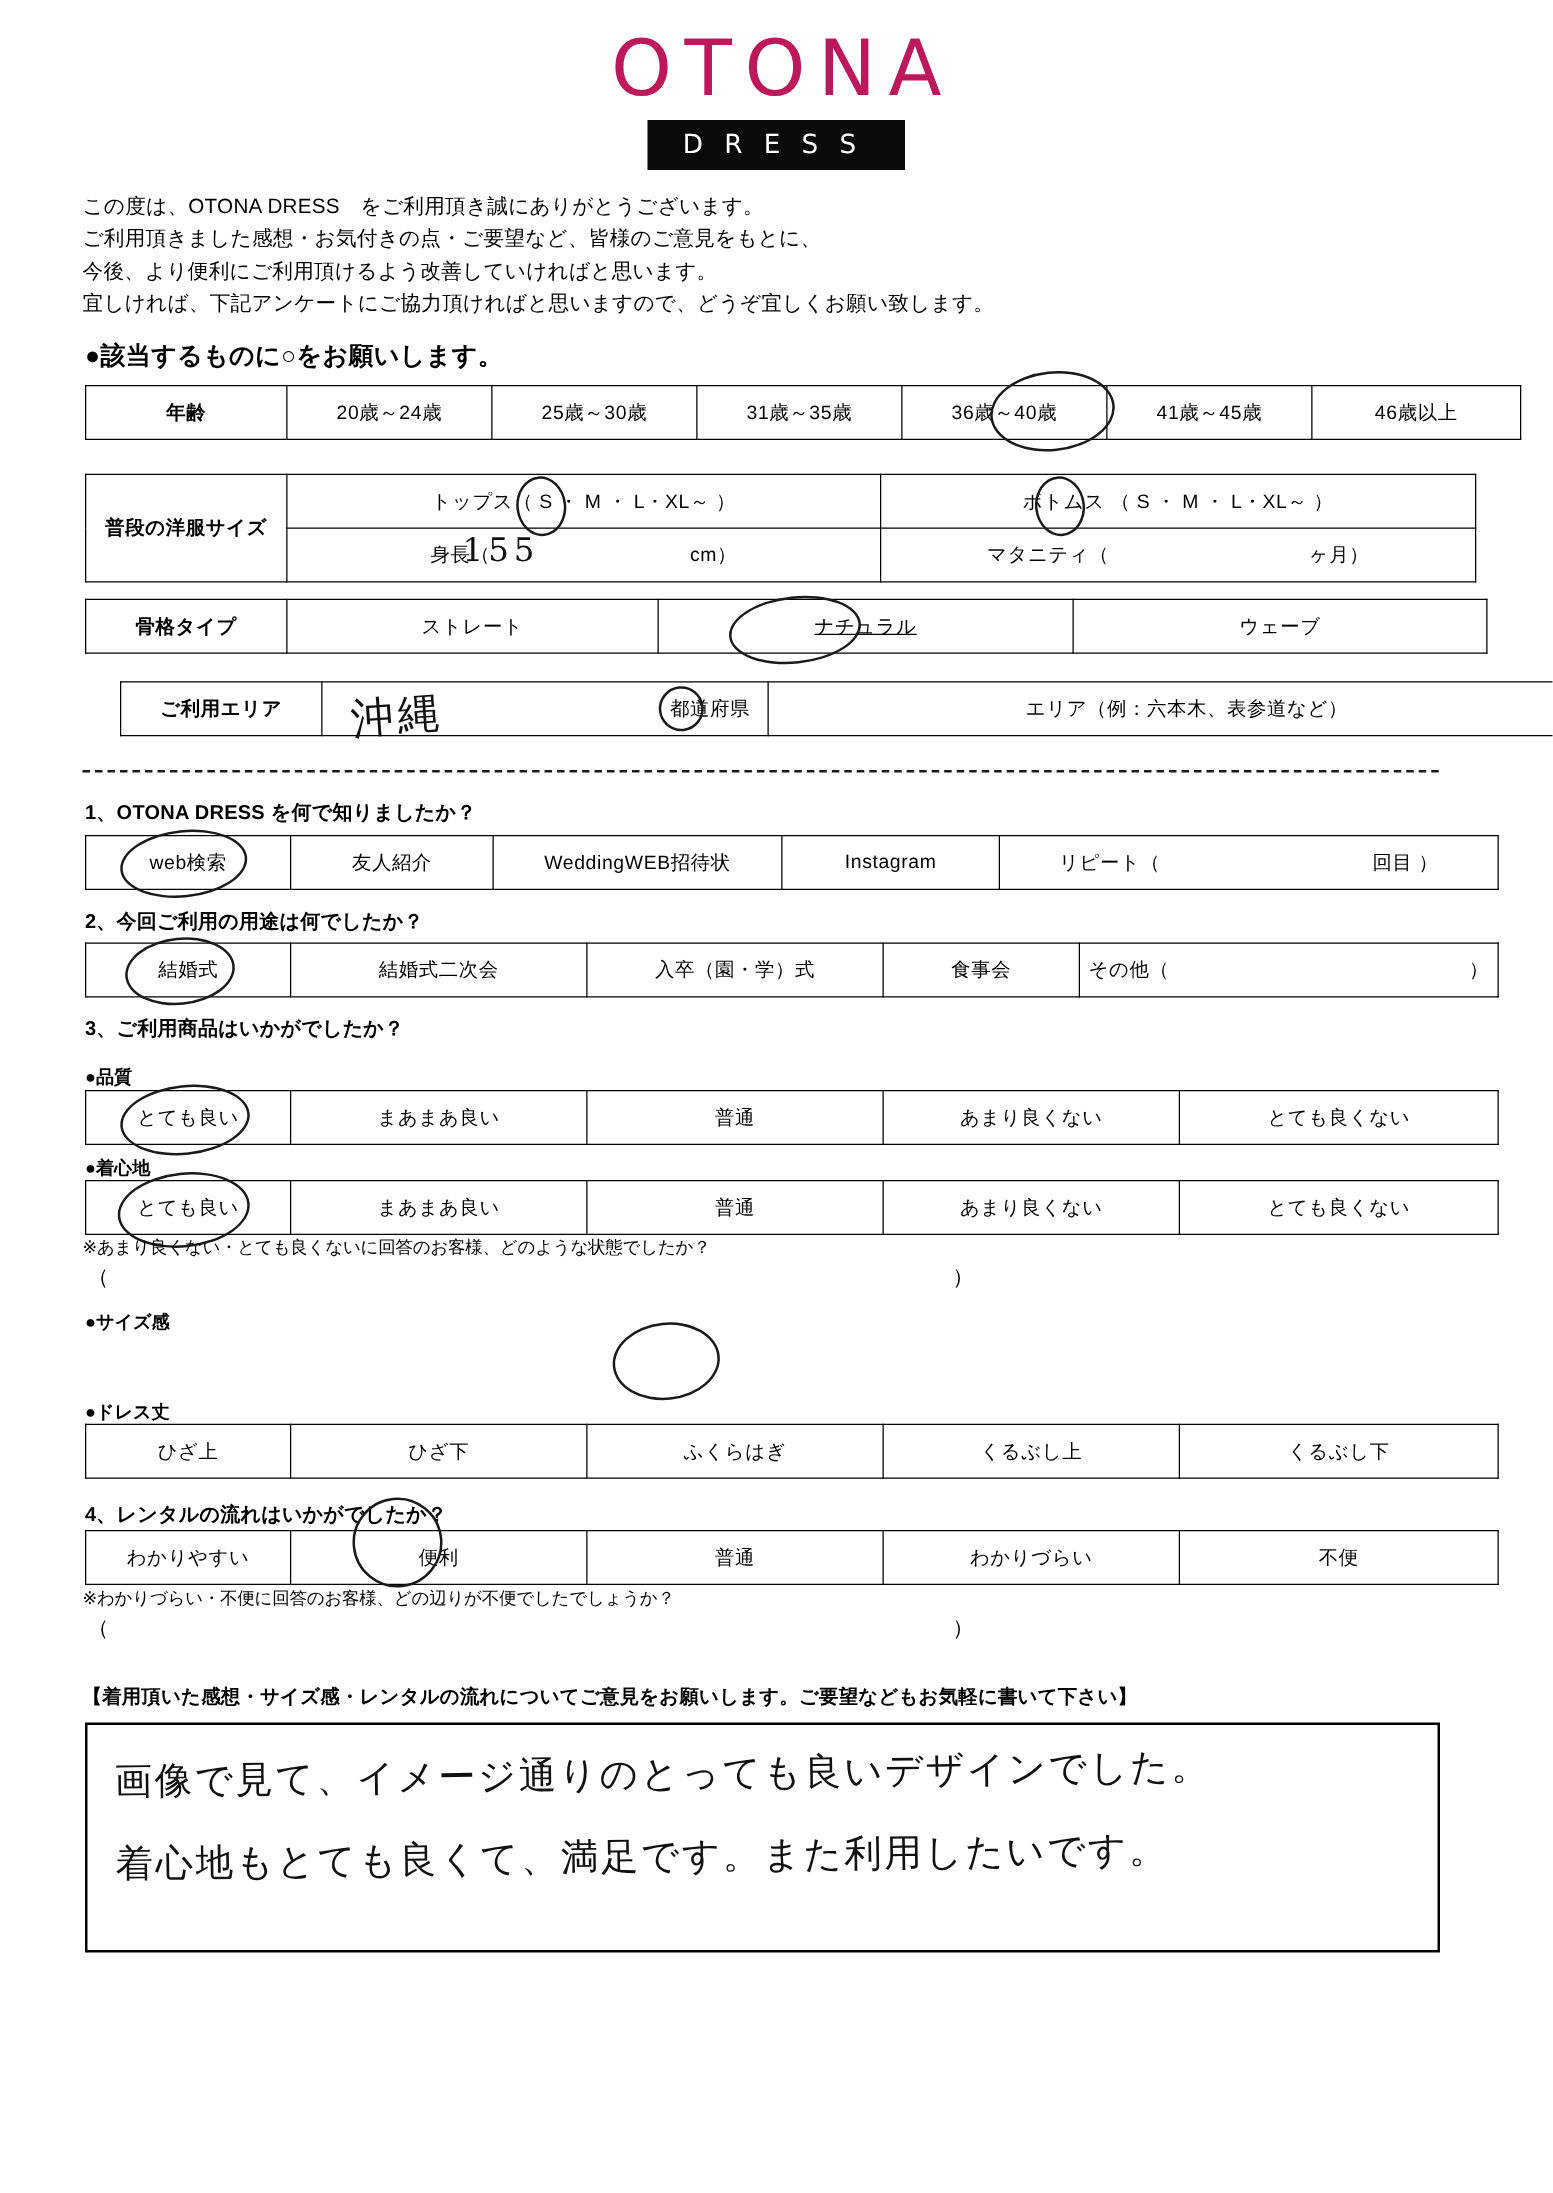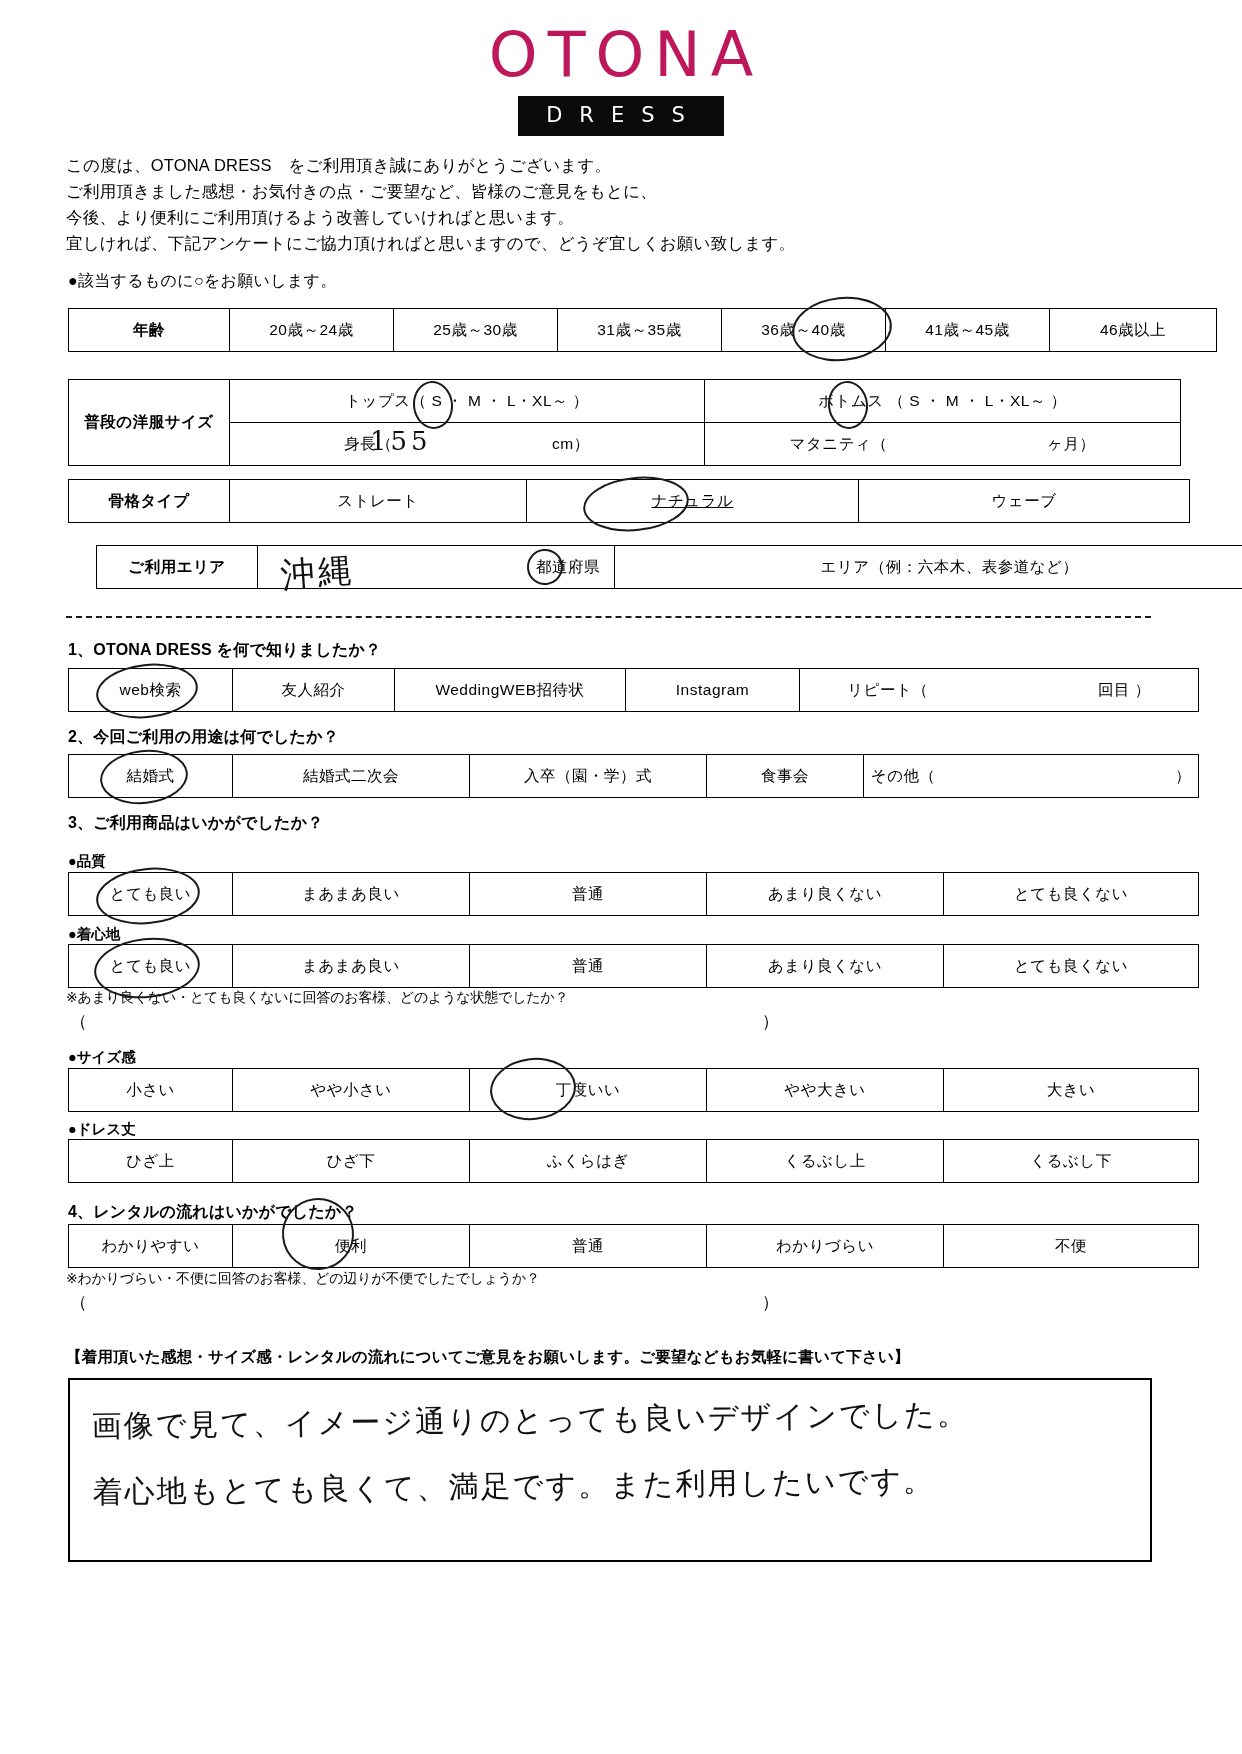--- a/index.html
+++ b/index.html
@@ -56,22 +56,22 @@
     top: 152px;
     width: 1050px;
     font-size: 16.5px;
     line-height: 26px;
     letter-spacing: 0.2px;
   }
   .intro div { white-space: nowrap; }
 
   .bullet-head {
     position: absolute;
-    font-size: 16px;
-    font-weight: normal;
+    font-size: 20px;
+    font-weight: bold;
     letter-spacing: 0.3px;
   }
   .qhead {
     position: absolute;
     font-size: 16px;
     font-weight: bold;
     letter-spacing: 0.2px;
   }
   .subhead {
     position: absolute;
@@ -309,31 +309,20 @@
     </tr>
   </tbody>
     </table>
   <div class="circle-mark" style="left:94px; top:938px; width:102px; height:56px;"></div>
 
   <div class="note" style="left:66px; top:989px;">※あまり良くない・とても良くないに回答のお客様、どのような状態でしたか？</div>
   <div class="paren-row" style="left:70px; top:1010px;">（</div>
   <div class="paren-row" style="left:762px; top:1010px;">）</div>
 
   <div class="subhead" style="left:68px; top:1048px;">●サイズ感</div>
-  <table class="grid" style="left:68px; top:1068px; width:1085px;">
-    <tbody>
-        <tr>
-      <td style="width:155px;">小さい</td>
-      <td style="width:228px;">やや小さい</td>
-      <td style="width:228px;">丁度いい</td>
-      <td style="width:228px;">やや大きい</td>
-      <td style="width:246px;">大きい</td>
-    </tr>
-  </tbody>
-    </table>
   <div class="circle-mark" style="left:490px; top:1058px; width:82px; height:58px;"></div>
 
   <div class="subhead" style="left:68px; top:1120px;">●ドレス丈</div>
   <table class="grid" style="left:68px; top:1139px; width:1085px;">
     <tbody>
         <tr>
       <td style="width:155px;">ひざ上</td>
       <td style="width:228px;">ひざ下</td>
       <td style="width:228px;">ふくらはぎ</td>
       <td style="width:228px;">くるぶし上</td>

